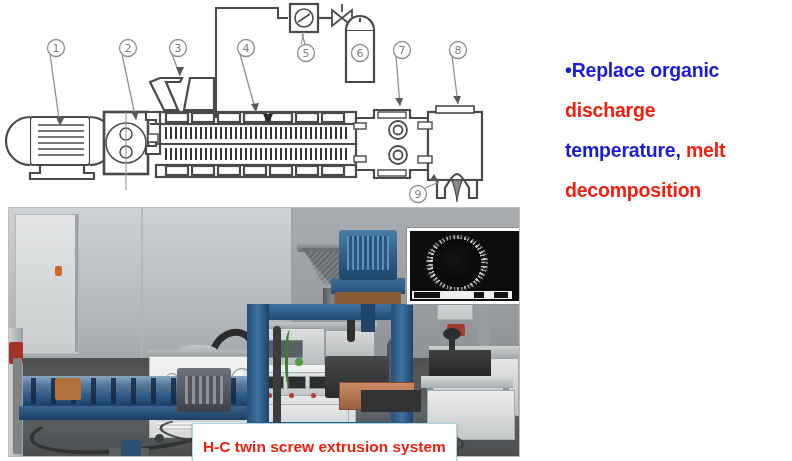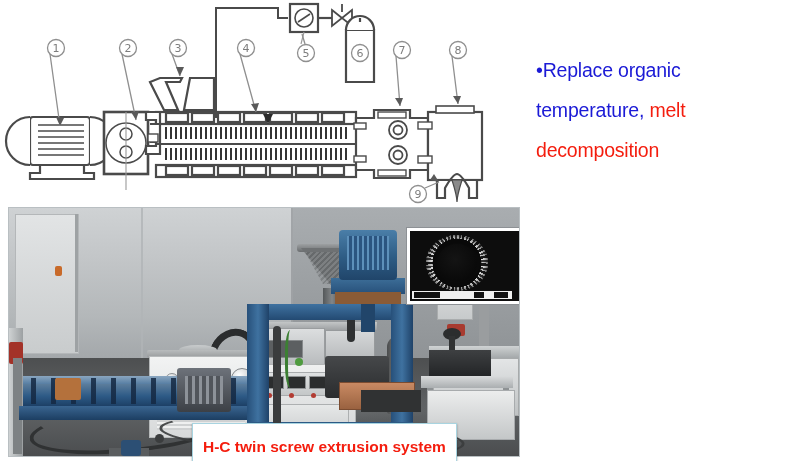--- a/index.html
+++ b/index.html
@@ -193,22 +193,22 @@
 
   
   .photo-label{position:absolute;background:#ffffff;border:1px solid #a8d4e0;
     color:#f41d0e;font-weight:bold;white-space:nowrap;
     box-shadow:0 1px 2px rgba(0,0,0,.35);}
   #label-scco2{left:30px;top:283px;padding:4px 9px;font-size:15.5px;}
   #label-hc{left:192px;top:423px;padding:14px 10px;font-size:15.5px;}
 
   
   #bullets{position:absolute;left:536px;top:50px;width:256px;}
-  .bl{font-size:19.5px;font-weight:normal;line-height:40px;letter-spacing:-.2px;
-      white-space:nowrap;}
+  .bl{font-size:19.5px;font-weight:bold;line-height:40px;letter-spacing:-.2px;
+      white-space:nowrap;margin-left:29px;}
   .blue{color:#1b1ad6;}
   .red{color:#f41d0e;}
 </style>
 </head>
 <body>
 
 <div id="left-column">
 
   <div id="schematic">
     <svg width="530" height="210" viewBox="0 0 530 210">
@@ -517,18 +517,21 @@
   </div>
 
   <div class="photo-label" id="label-hc">H-C twin screw extrusion system</div>
 </div>
 
 <div id="bullets">
   <div class="bl">
     <span class="blue">•Replace organic</span>
   </div>
   <div class="bl">
+    <span class="red">discharge</span>
+  </div>
+  <div class="bl">
     <span class="blue">temperature, </span><span class="red">melt</span>
   </div>
   <div class="bl">
     <span class="red">decomposition</span>
   </div>
 </div>
 
 </body></html>

